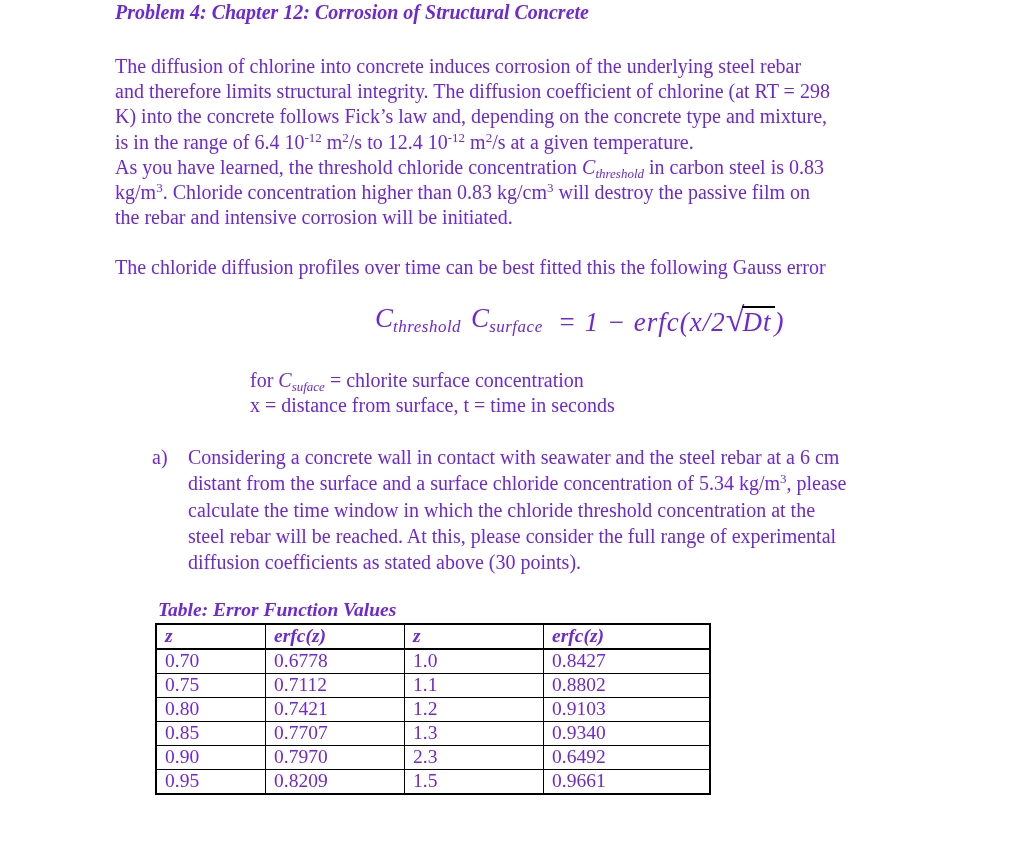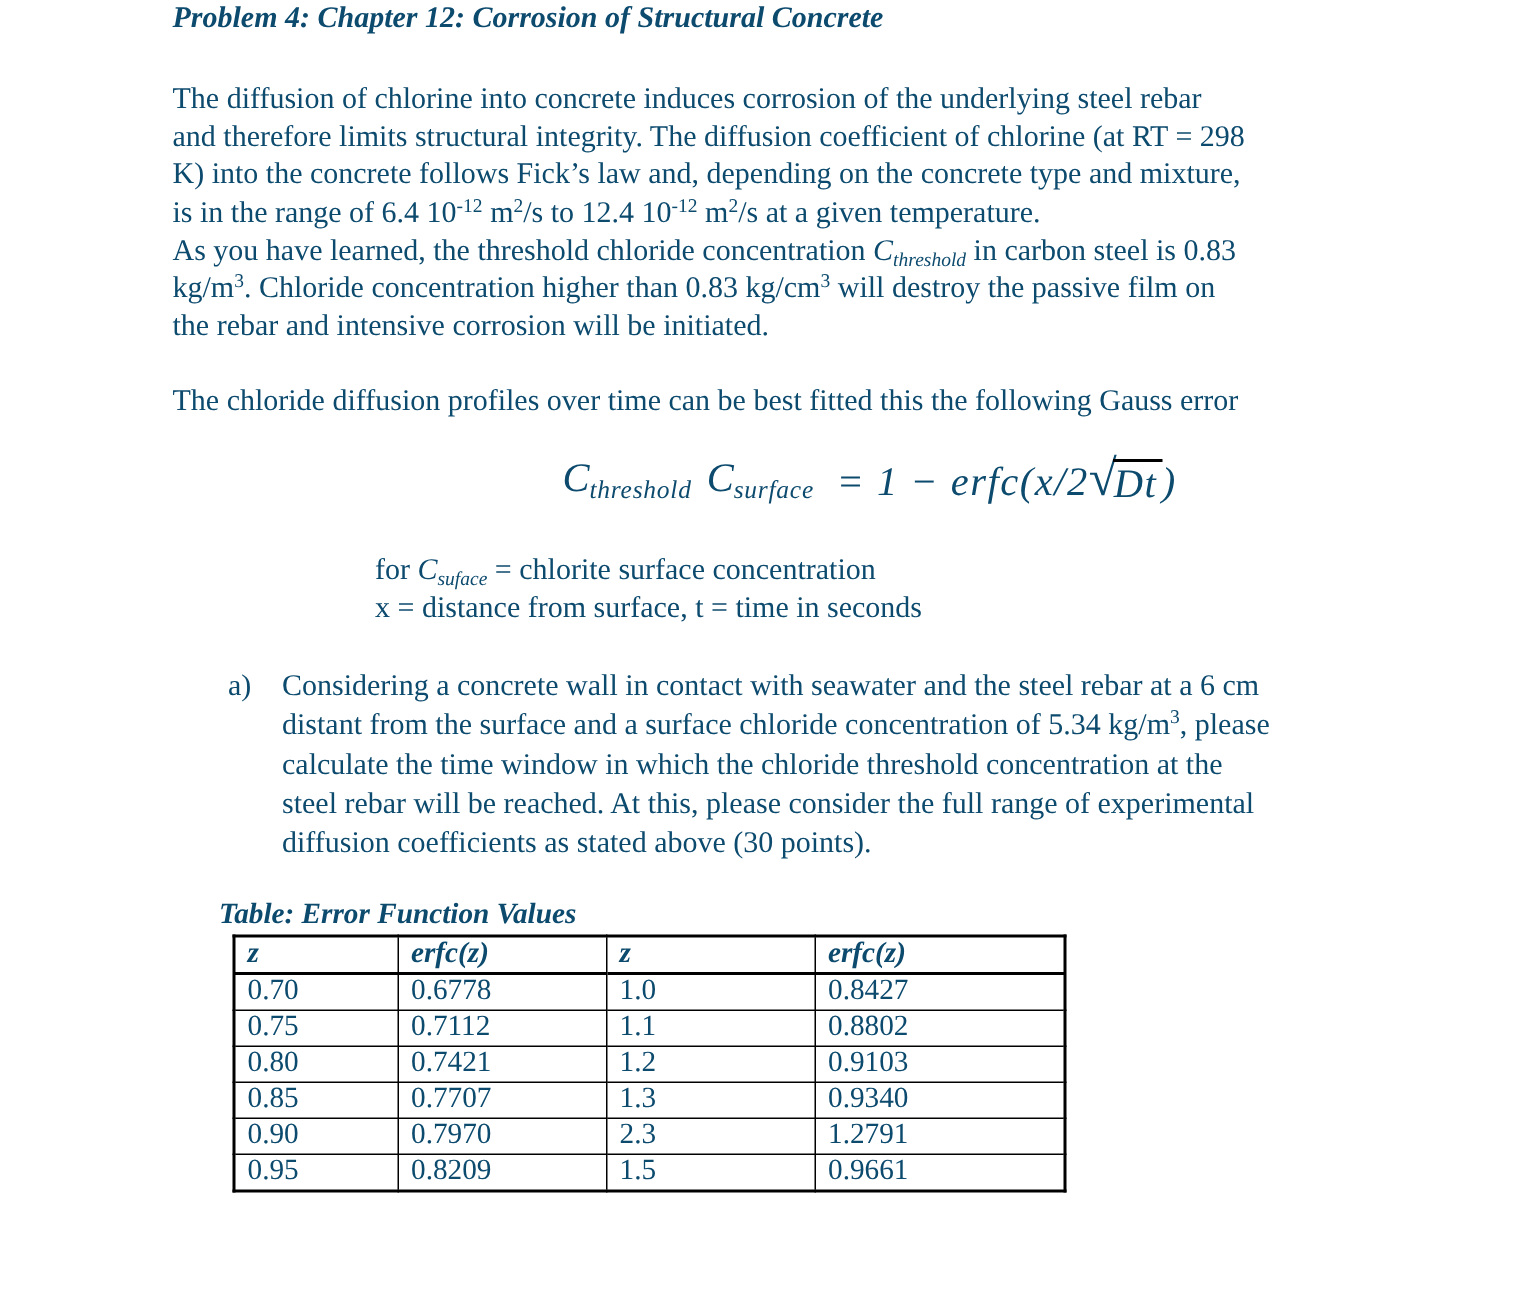--- a/index.html
+++ b/index.html
@@ -5,21 +5,21 @@
   html, body {
     margin: 0;
     padding: 0;
     background: #ffffff;
   }
   .page {
     position: relative;
     width: 1024px;
     height: 867px;
     background: #ffffff;
-    color: #0c4a6e;
+    color: #6d28d9;
     font-family: "Liberation Serif", serif;
     overflow: hidden;
   }
   .abs { position: absolute; }
   .title {
     left: 115px; top: 1px;
     font-size: 20px;
     line-height: 23px;
     font-weight: bold;
     font-style: italic;
@@ -87,21 +87,21 @@
   .item-a {
     left: 152px; top: 444px;
     display: flex;
     font-size: 20px;
     line-height: 26.3px;
     white-space: nowrap;
   }
   .item-label { width: 36px; flex: 0 0 36px; }
 
   .table-title {
-    left: 146px; top: 599px;
+    left: 158px; top: 599px;
     font-size: 19.5px;
     line-height: 22px;
     font-weight: bold;
     font-style: italic;
     white-space: nowrap;
   }
   .erfc-table {
     left: 155px; top: 623px;
     border-collapse: collapse;
     table-layout: fixed;
@@ -208,21 +208,21 @@
       <tr>
         <td>0.85</td>
         <td>0.7707</td>
         <td>1.3</td>
         <td>0.9340</td>
       </tr>
       <tr>
         <td>0.90</td>
         <td>0.7970</td>
         <td>2.3</td>
-        <td>1.2791</td>
+        <td>0.6492</td>
       </tr>
       <tr>
         <td>0.95</td>
         <td>0.8209</td>
         <td>1.5</td>
         <td>0.9661</td>
       </tr>
     </tbody>
   </table>
 

